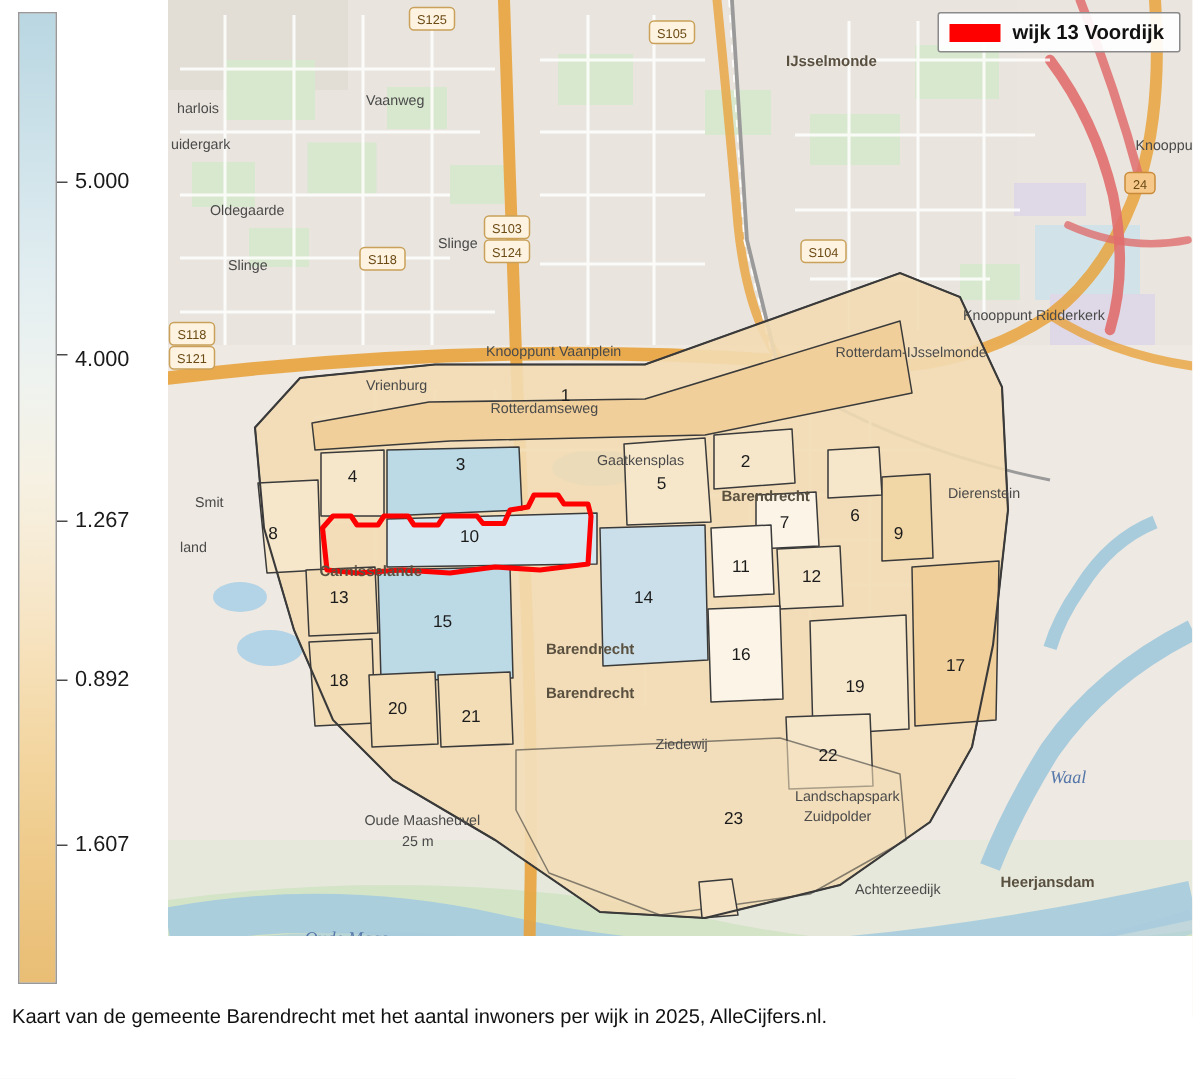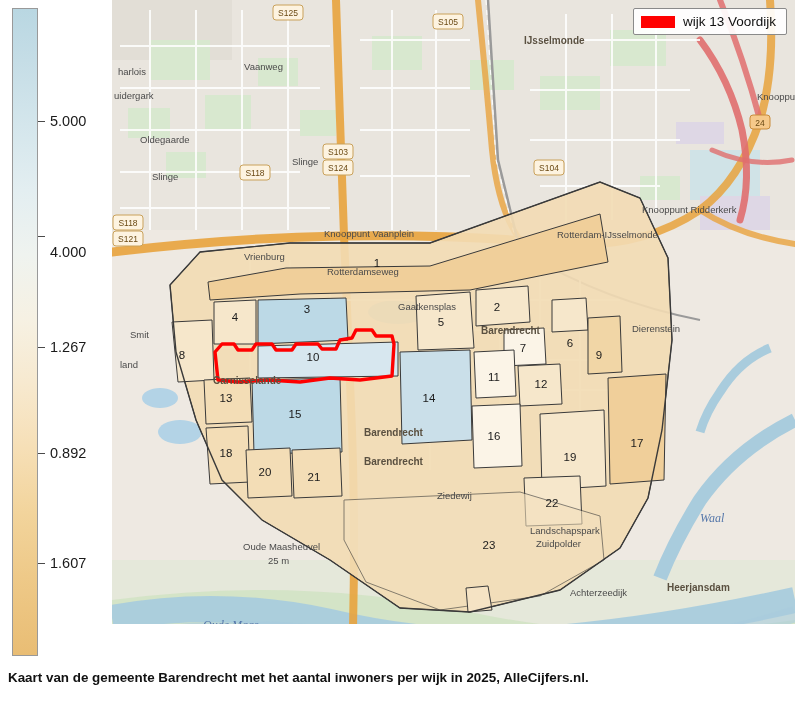--- a/index.html
+++ b/index.html
@@ -73,57 +73,58 @@
     right: 8px; top: 8px;
     background: rgba(255,255,255,0.92);
     border: 1px solid #8a8a8a;
     border-radius: 2px;
     padding: 5px 10px 5px 7px;
     display: flex;
     align-items: center;
     gap: 8px;
     font-size: 13.5px;
     color: #111;
+    font-weight: bold;
   }
   #legend .swatch {
     width: 34px; height: 12px;
     background: #ff0000;
     flex: 0 0 auto;
   }
 
   
   #caption {
     position: absolute;
     left: 8px; top: 668px;
     width: 780px;
     font-size: 13.4px;
     color: #111111;
     line-height: 1.55;
   }
   #caption .line { white-space: nowrap; }
-  #caption .bold { font-weight: bold; }
+  #caption .bold { font-weight: normal; }
   .dist-num { font-size: 11.5px; fill: #1b1b1b; font-family: "Liberation Sans", sans-serif; text-anchor: middle; }
   .placelabel { font-size: 9.5px; fill: #4a4a4a; font-family: "Liberation Sans", sans-serif; }
   .placelabel-b { font-size: 10px; fill: #5a5040; font-family: "Liberation Sans", sans-serif; font-weight: bold; }
   .watername { font-size: 12px; fill: #5577aa; font-style: italic; font-family: "Liberation Serif", serif; }
   .shieldtext { font-size: 8.5px; fill: #6b4a14; font-family: "Liberation Sans", sans-serif; text-anchor: middle; }
 </style>
 </head>
 <body>
 
 <div id="page">
 
   <div id="colorbar-panel">
     <div id="colorbar-gradient"></div>
 
     <div class="cb-tick" style="top:121px"></div>
     <div class="cb-label" style="top:121px">5.000</div>
 
     <div class="cb-tick" style="top:236px"></div>
-    <div class="cb-label" style="top:252px">4.000</div>
+    <div class="cb-label" style="top:240px">4.000</div>
 
     <div class="cb-tick" style="top:347px"></div>
     <div class="cb-label" style="top:347px">1.267</div>
 
     <div class="cb-tick" style="top:453px"></div>
     <div class="cb-label" style="top:453px">0.892</div>
 
     <div class="cb-tick" style="top:563px"></div>
     <div class="cb-label" style="top:563px">1.607</div>
   </div>

